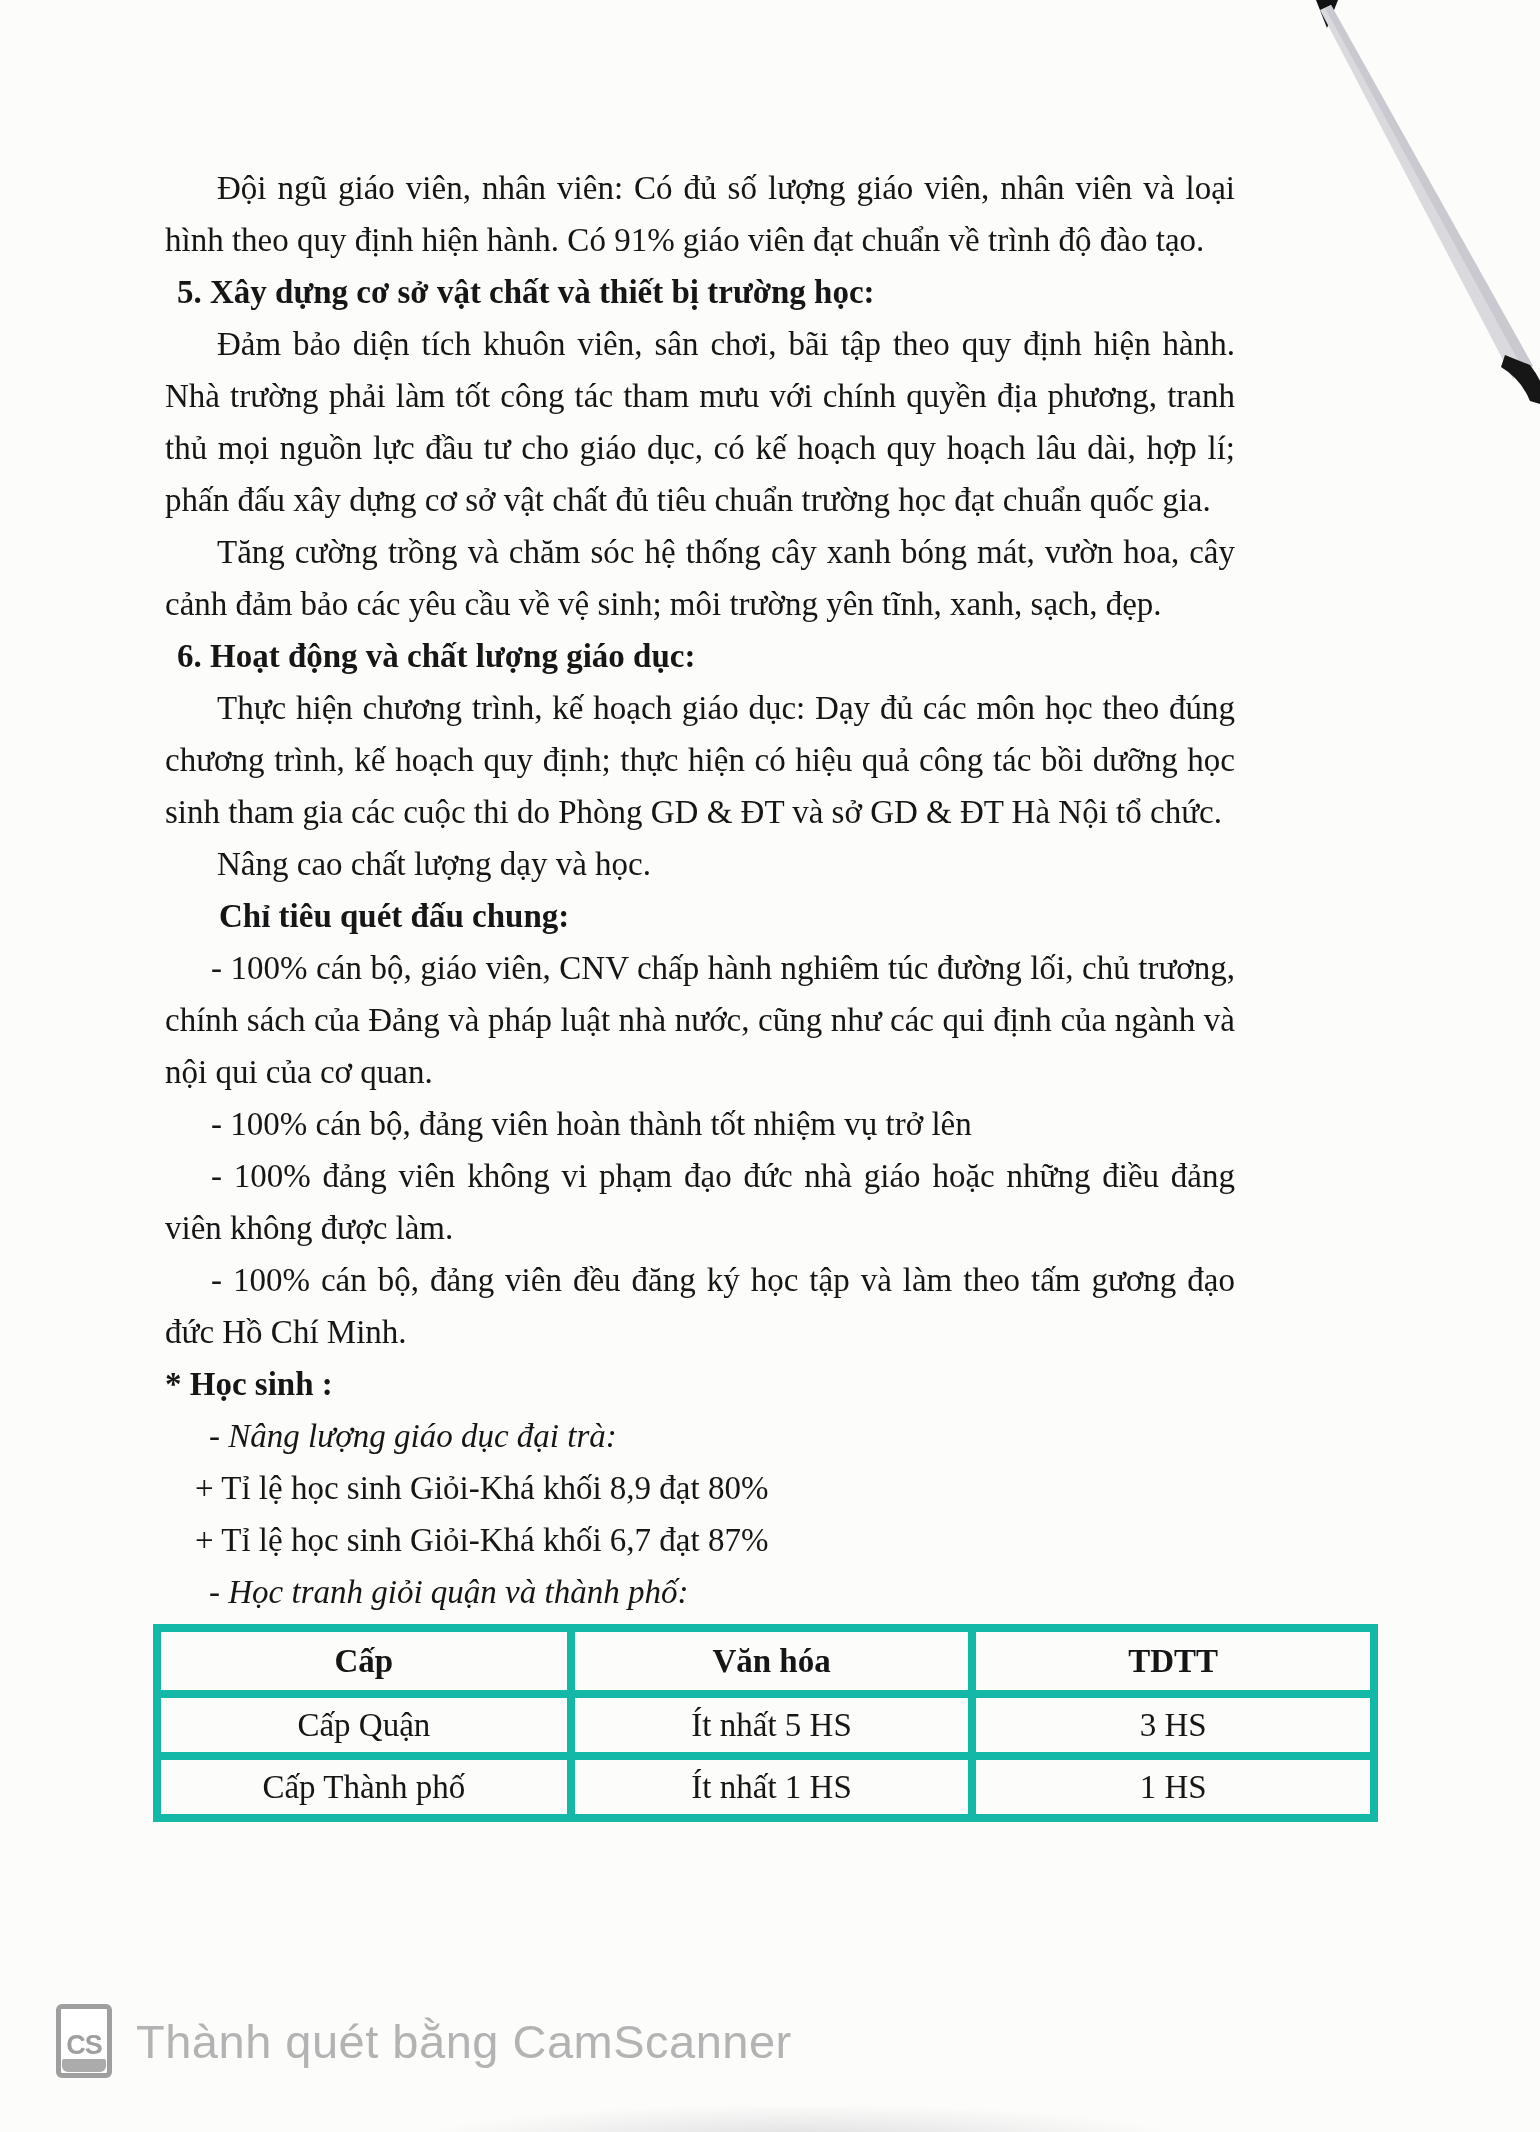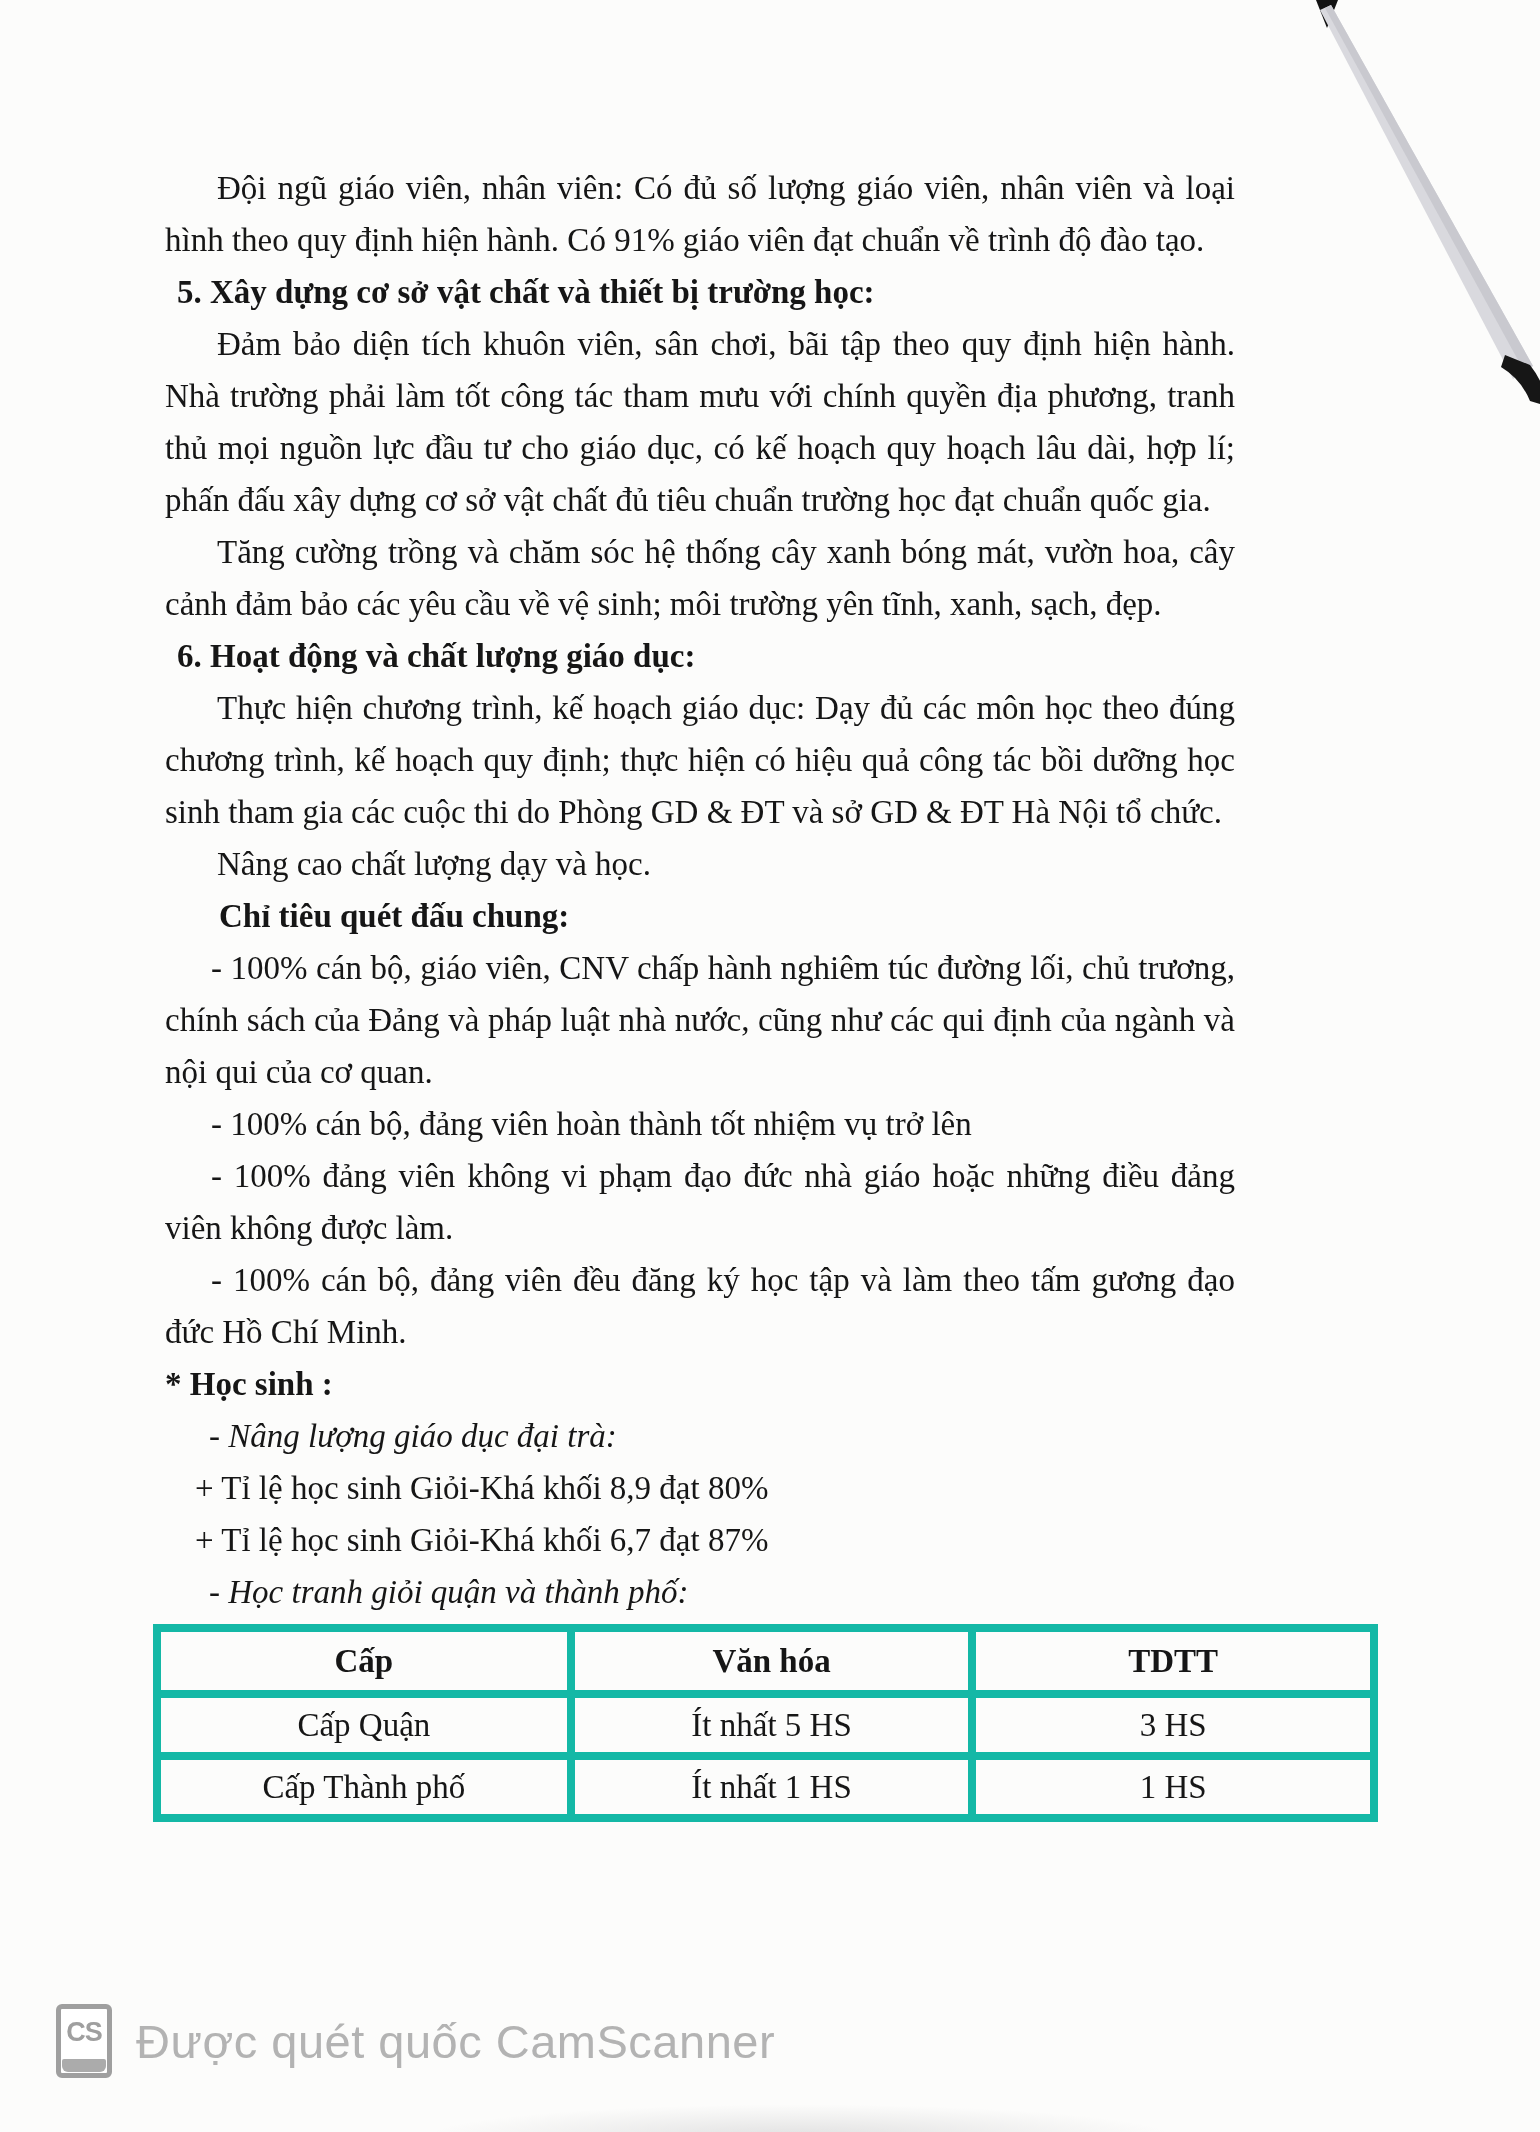--- a/index.html
+++ b/index.html
@@ -53,21 +53,21 @@
     position:absolute;
     left:56px;top:2004px;
     display:flex;align-items:center;gap:24px;
   }
   .cs-logo{
     position:relative;
     width:46px;height:64px;
     border:5px solid #9f9f9f;
     border-radius:6px;
     background:#ffffff;
-    display:flex;align-items:flex-start;justify-content:center;
+    display:flex;align-items:center;justify-content:center;
     font-family:"Liberation Sans","DejaVu Sans",sans-serif;
     font-weight:bold;font-size:27px;color:#9f9f9f;
   }
   .cs-logo .cs-letters{margin-top:8px;letter-spacing:-1px;}
   .cs-logo::after{
     content:"";
     position:absolute;left:1px;right:1px;bottom:1px;height:13px;
     background:#ababab;border-radius:2px 2px 6px 6px;
   }
   .footer-caption{
@@ -138,17 +138,17 @@
           <td>1 HS</td>
         </tr>
       </tbody>
     </table>
   </div>
 
   <div class="footer">
     <div class="cs-logo">
       <span class="cs-letters">CS</span>
     </div>
-    <div class="footer-caption">Được quét quốc CamScanner</div>
+    <div class="footer-caption">Thành quét bằng CamScanner</div>
   </div>
 
   <div class="bottom-smudge"></div>
 </div>
 
 </body></html>

